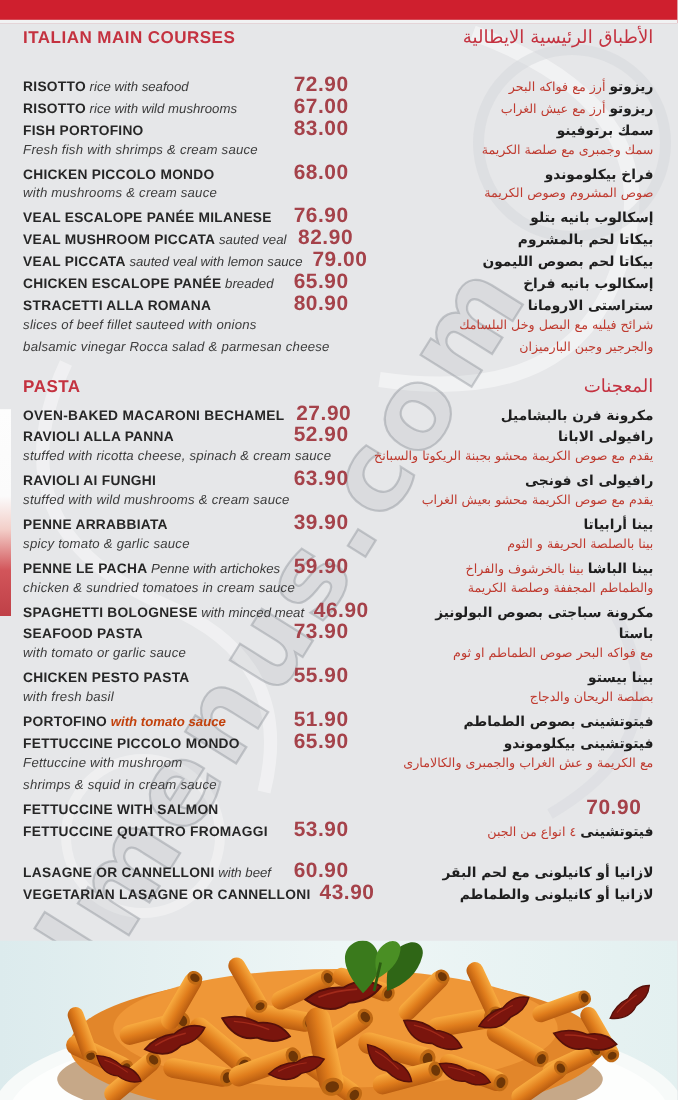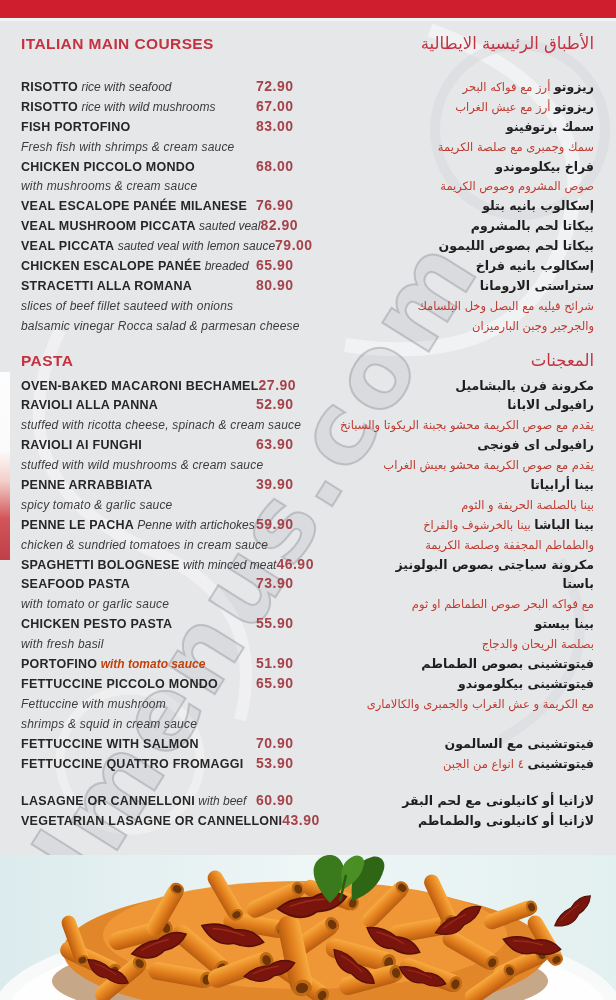--- a/index.html
+++ b/index.html
@@ -19,34 +19,34 @@
     font-family:"DejaVu Sans", sans-serif;font-weight:bold;
     font-size:100px;letter-spacing:6px;text-align:center;
     color:rgba(170,175,181,0.20);
     -webkit-text-stroke:2px rgba(128,134,142,0.38);
     pointer-events:none;white-space:nowrap;
   }
   .edge-sliver{
     position:absolute;left:0;top:372px;width:10px;height:188px;z-index:2;
     background:linear-gradient(180deg,#fdfdfd 0%,#fbfbfb 42%,#f3cfc9 58%,#d2555a 78%,#bf4047 100%);
   }
-  #menu{position:absolute;top:18px;left:0;width:616px;z-index:3;padding:0;}
+  #menu{position:absolute;top:8px;left:0;width:616px;z-index:3;padding:0;}
   .sec-head{display:flex;justify-content:space-between;align-items:baseline;
     height:22px;margin:15px 22px 3px 21px;}
   .sec-head.first{margin-top:16px;margin-bottom:21px;}
   .sh-en{color:#c43240;font-weight:bold;font-size:15.5px;letter-spacing:0.4px;}
   .sh-ar{color:#c43240;font-weight:normal;font-size:16.5px;font-family:"DejaVu Sans",sans-serif;}
   .row{display:flex;align-items:baseline;height:19.9px;margin:0 22px 0 21px;}
   .row-gap{height:18px;}
   .c-en{flex:1;white-space:nowrap;overflow:visible;}
   .en-name{font-weight:bold;font-size:12.5px;color:#262626;letter-spacing:0.25px;}
   .en-desc{font-style:italic;font-size:12px;color:#3a3a3a;font-weight:normal;}
   .en-desc.bold{font-weight:bold;color:#c2410c;text-align:right;}
   .en-sub{font-style:italic;font-size:12px;color:#3c3c3c;letter-spacing:0.2px;}
-  .c-price{width:72px;text-align:left;font-weight:bold;font-size:14px;
+  .c-price{width:72px;text-align:center;font-weight:bold;font-size:19px;
     color:#a5424a;letter-spacing:0.5px;white-space:nowrap;}
   .c-ar{width:266px;text-align:right;font-size:12.5px;color:#1e1e1e;
     font-family:"DejaVu Sans",sans-serif;white-space:nowrap;overflow:visible;}
   .ar-name{font-weight:bold;}
   .ar-desc{color:#bf3a2f;font-weight:normal;font-size:11.5px;}
   .ar-sub{color:#bf3a2f;font-size:11.5px;}
   .photo{position:absolute;left:0;top:855px;width:616px;height:145px;z-index:4;}
 </style>
 </head>
 <body>
@@ -227,21 +227,20 @@
       <span class="c-ar" dir="rtl"><span class="ar-sub">مع الكريمة و عش الغراب والجمبرى والكالامارى</span></span>
     </div>
     <div class="row">
       <span class="c-en"><span class="en-sub">shrimps &amp; squid in cream sauce</span></span>
       <span class="c-price"></span>
       <span class="c-ar" dir="rtl"></span>
     </div>
     <div class="row">
       <span class="c-en"><span class="en-name">FETTUCCINE WITH SALMON</span></span>
       <span class="c-price">70.90</span>
-      <span class="c-ar" dir="rtl"><span class="ar-name">فيتوتشينى مع السالمون</span></span>
     </div>
     <div class="row">
       <span class="c-en"><span class="en-name">FETTUCCINE QUATTRO FROMAGGI</span></span>
       <span class="c-price">53.90</span>
       <span class="c-ar" dir="rtl"><span class="ar-name">فيتوتشينى</span><span class="ar-desc"> ٤ انواع من الجبن</span></span>
     </div>
     <div class="row-gap"></div>
     <div class="row">
       <span class="c-en"><span class="en-name">LASAGNE OR CANNELLONI</span><span class="en-desc"> with beef</span></span>
       <span class="c-price">60.90</span>

